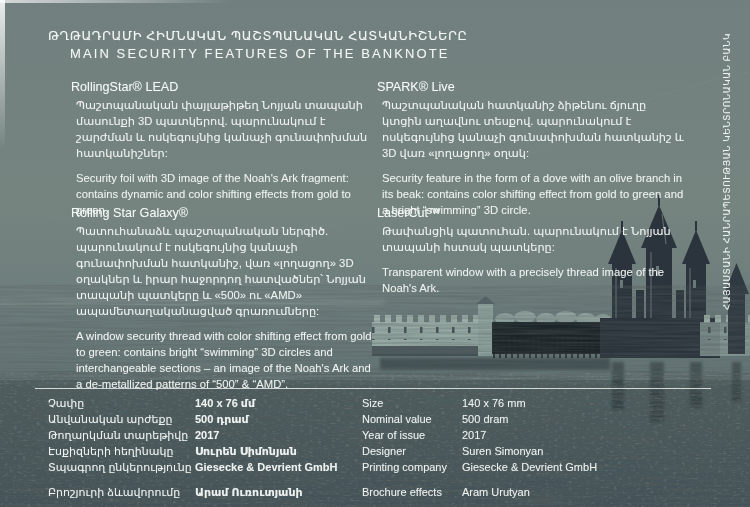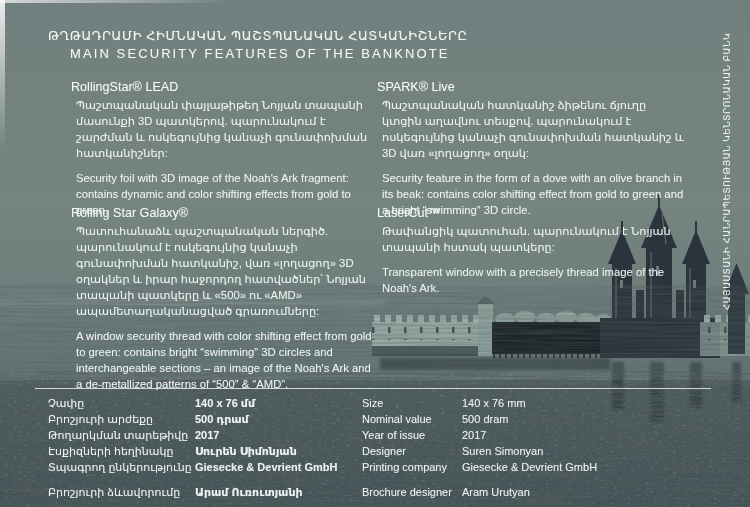--- a/index.html
+++ b/index.html
@@ -176,21 +176,21 @@
   <div class="sep"></div>
 
   <div class="specs">
     <div class="spec-row">
       <span class="l-hy" style="top:397px">Չափը</span>
       <span class="v-hy" style="top:397px">140 x 76 մմ</span>
       <span class="l-en" style="top:397px">Size</span>
       <span class="v-en" style="top:397px">140 x 76 mm</span>
     </div>
     <div class="spec-row">
-      <span class="l-hy" style="top:413px">Բրոշյուրի արժեքը</span>
+      <span class="l-hy" style="top:413px">Անվանական արժեքը</span>
       <span class="v-hy" style="top:413px">500 դրամ</span>
       <span class="l-en" style="top:413px">Nominal value</span>
       <span class="v-en" style="top:413px">500 dram</span>
     </div>
     <div class="spec-row">
       <span class="l-hy" style="top:429px">Թողարկման տարեթիվը</span>
       <span class="v-hy" style="top:429px">2017</span>
       <span class="l-en" style="top:429px">Year of issue</span>
       <span class="v-en" style="top:429px">2017</span>
     </div>
@@ -202,20 +202,20 @@
     </div>
     <div class="spec-row">
       <span class="l-hy" style="top:461px">Տպագրող ընկերությունը</span>
       <span class="v-hy" style="top:461px">Giesecke &amp; Devrient GmbH</span>
       <span class="l-en" style="top:461px">Printing company</span>
       <span class="v-en" style="top:461px">Giesecke &amp; Devrient GmbH</span>
     </div>
     <div class="spec-row">
       <span class="l-hy" style="top:486px">Բրոշյուրի ձևավորումը</span>
       <span class="v-hy" style="top:486px">Արամ Ուռուտյանի</span>
-      <span class="l-en" style="top:486px">Brochure designer</span>
+      <span class="l-en" style="top:486px">Brochure effects</span>
       <span class="v-en" style="top:486px">Aram Urutyan</span>
     </div>
   </div>
 
   <div class="side-text">ՀԱՅԱՍՏԱՆԻ ՀԱՆՐԱՊԵՏՈՒԹՅԱՆ ԿԵՆՏՐՈՆԱԿԱՆ ԲԱՆԿ</div>
 
 </div>
 
 </body></html>

